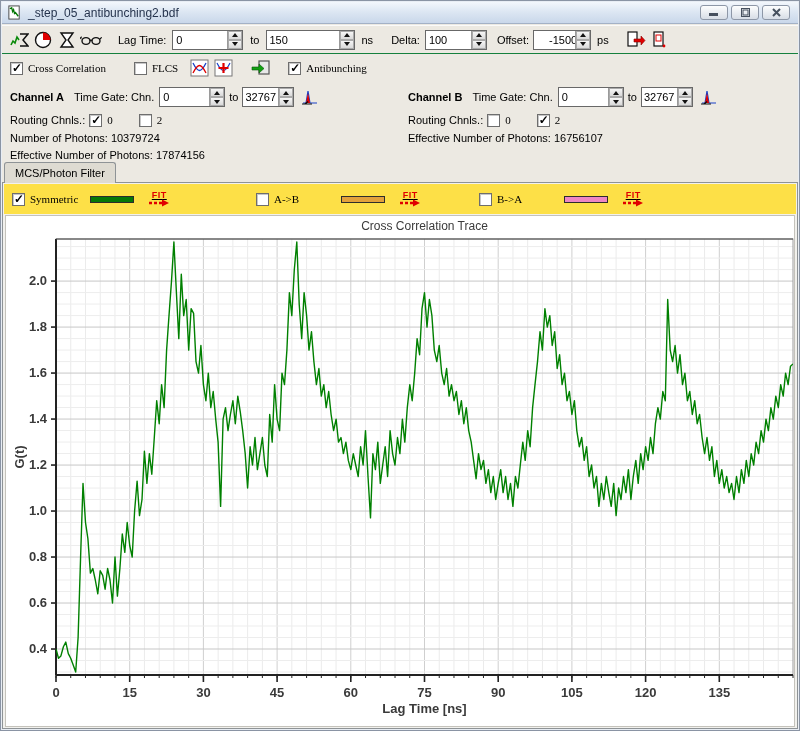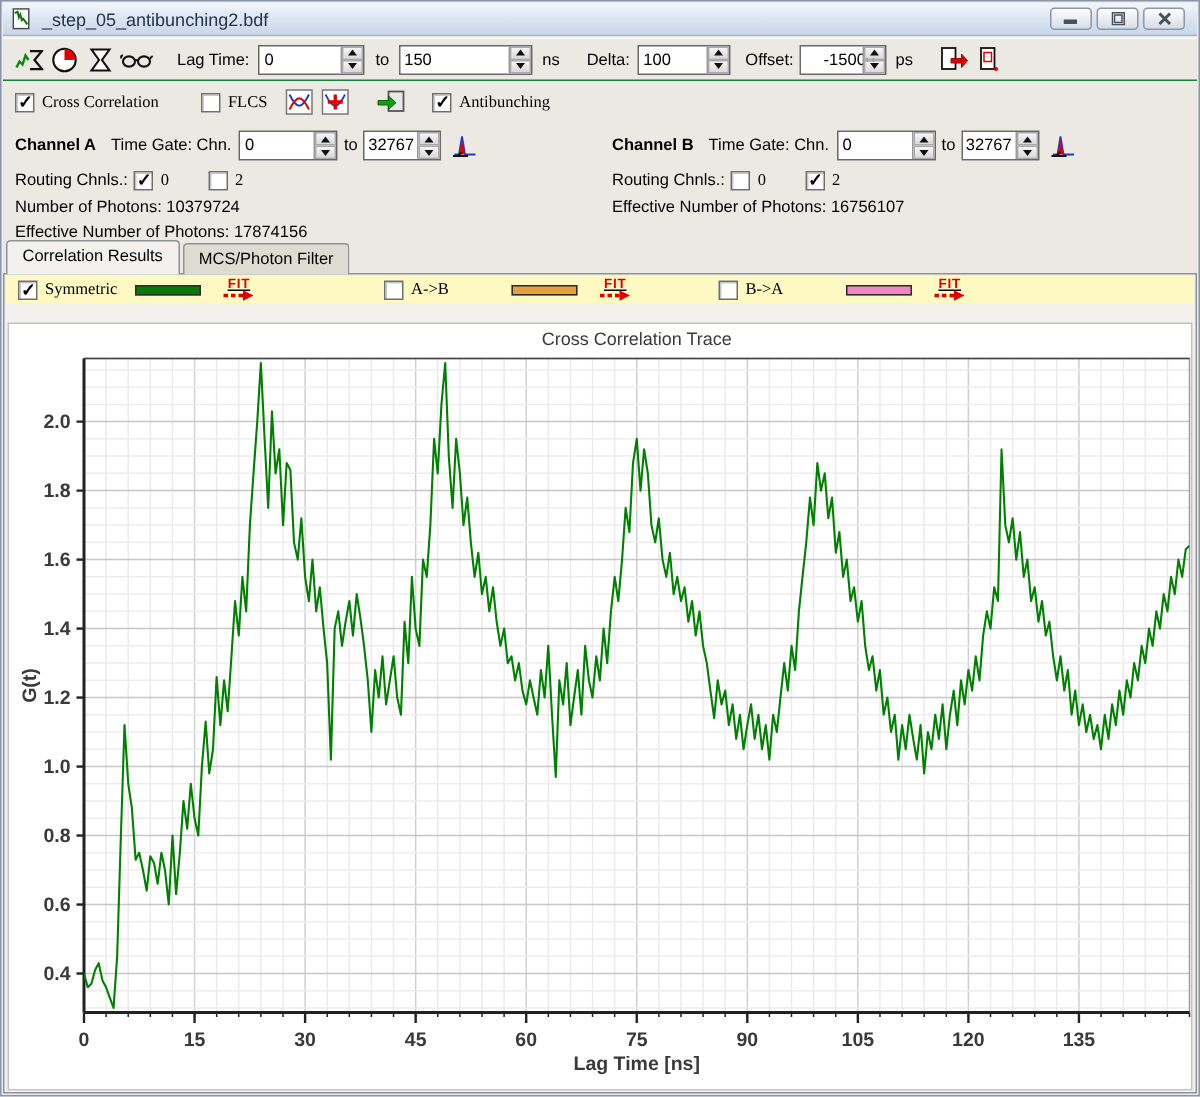--- a/index.html
+++ b/index.html
@@ -51,21 +51,21 @@
 
   
   .tabs { position:absolute; left:3px; top:159px; height:23px; display:flex; z-index:3; }
   .tab { padding:4px 10px 0 10px; margin-right:2px; border:1px solid #8e9396; border-bottom:none;
          border-radius:3px 3px 0 0; background:#dedbd2; height:21px; margin-top:2px; }
   .tab.active { background:#f2f1ed; height:23px; margin-top:0; position:relative; z-index:4; }
 
   
   .content { position:absolute; left:1px; top:181px; right:1px; bottom:1px;
              border:1px solid #8e9396; background:#f2f1ed; z-index:2; }
-  .legendrow { position:absolute; left:1px; top:1px; right:1px; height:18px; display:flex; align-items:center; background:#fef9c3; }
+  .legendrow { position:absolute; left:1px; top:1px; right:1px; height:30px; display:flex; align-items:center; background:#fde047; }
   .legenditem { position:absolute; display:flex; align-items:center; }
   .swatch { width:44px; height:7px; border:1px solid #2c2c2c; margin-left:12px; }
   .fit { display:flex; flex-direction:column; align-items:center; margin-left:14px; line-height:8px;text-decoration:underline; }
   .fit .fittxt { color:#e00000; font-weight:bold; font-size:9px; letter-spacing:0.5px; }
 
   .chartbox { position:absolute; left:2px; top:32px; right:2px; bottom:1px; background:#fff; border:1px solid #c4c2bb; }
   .chartbox svg { position:absolute; left:0; top:0; }
 </style>
 </head>
 <body>
@@ -309,21 +309,20 @@
         <span class="cb" style="margin-left:4px"></span>
         <span class="cblab">0</span>
         <span class="cb checked" style="margin-left:26px"></span>
         <span class="cblab">2</span>
       </div>
       <div class="chantext">Effective Number of Photons: 16756107</div>
     </div>
   </div>
 
   <div class="tabs">
-    <div class="tab active">Correlation Results</div>
     <div class="tab">MCS/Photon Filter</div>
   </div>
 
   <div class="content">
 
     <div class="legendrow">
       <div class="legenditem" style="left:8px">
         <span class="cb checked"></span>
         <span class="cblab">Symmetric</span>
         <span class="swatch" style="background: rgb(6, 120, 6);"></span>

